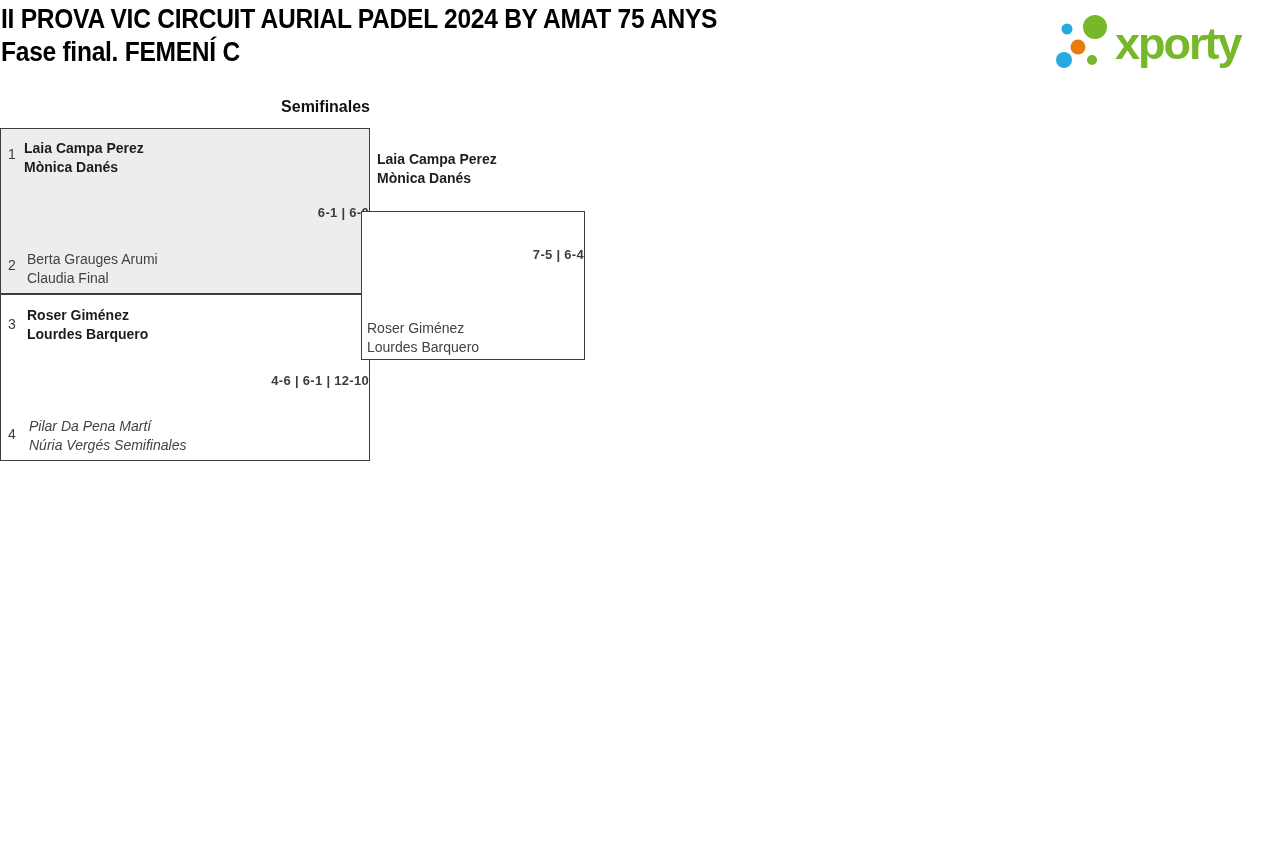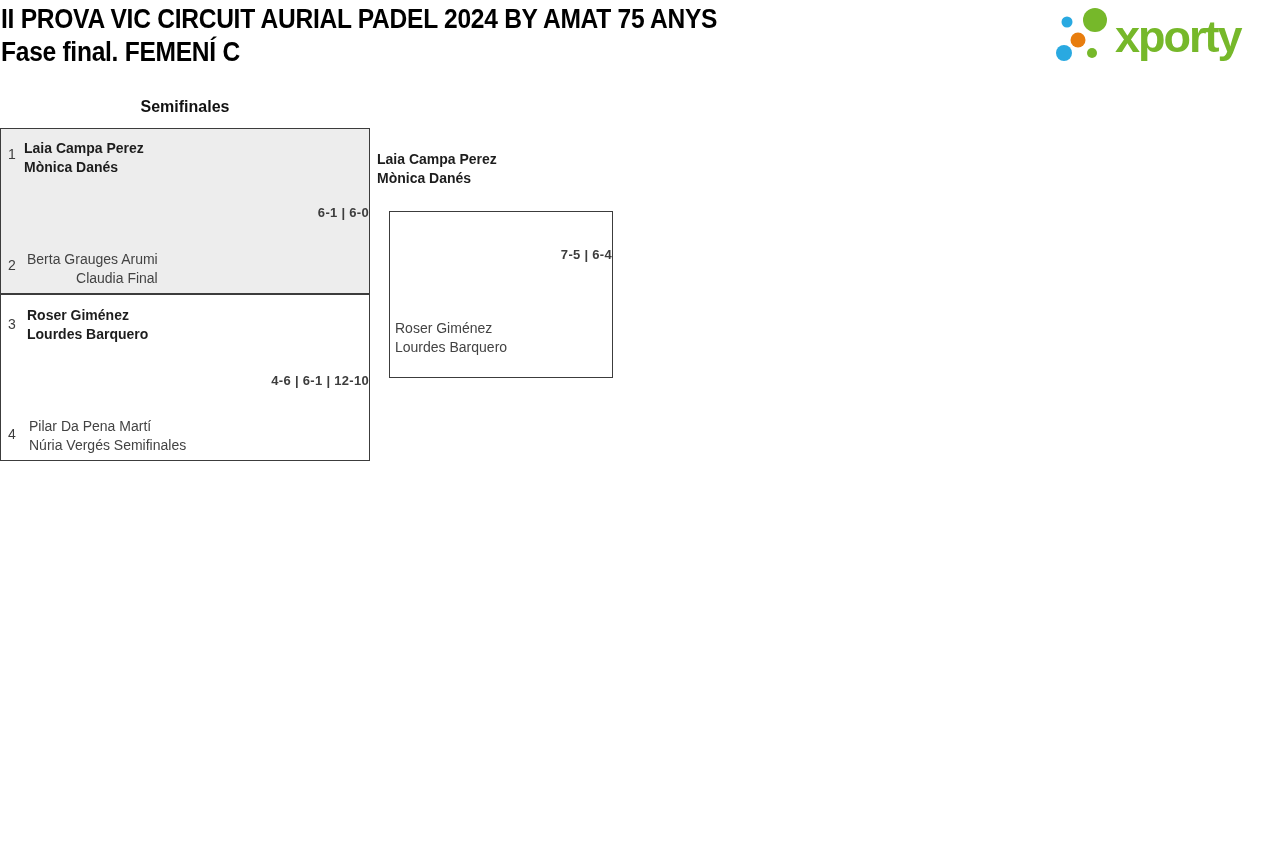--- a/index.html
+++ b/index.html
@@ -38,21 +38,21 @@
     letter-spacing: -0.3px;
     white-space: nowrap;
     transform: scaleX(0.91);
     transform-origin: 0 0;
   }
 
   
   .logo {
     position: absolute;
     left: 1045px;
-    top: 4px;
+    top: 11px;
     width: 230px;
     height: 68px;
     cursor: pointer;
   }
   .logo-dots {
     position: absolute;
     left: 0;
     top: 2px;
   }
   .logo-text {
@@ -69,31 +69,31 @@
   
   .round-header {
     position: absolute;
     top: 97px;
     font-size: 16px;
     line-height: 20px;
     font-weight: 600;
     color: #111111;
     text-align: center;
   }
-  .round-header.semis { left: 0; width: 370px; }
+  .round-header.semis { left: 0; width: 370px; text-align: right; }
   .round-header.final-h { left: 371px; width: 224px; }
 
   .match {
     position: absolute;
     border: 1px solid #3c3c3c;
     background: #ffffff;
   }
   .match.m1 { left: 0; top: 128px; width: 370px; height: 166px; background: #ededed; }
   .match.m2 { left: 0; top: 294px; width: 370px; height: 167px; }
-  .match.mf { left: 389px; top: 211px; width: 224px; height: 167px; }
+  .match.mf { left: 361px; top: 211px; width: 224px; height: 149px; }
 
   .seed {
     position: absolute;
     font-size: 14px;
     line-height: 17px;
     color: #3d3d3d;
   }
   .m1 .seed.s-top { left: 7px; top: 17px; }
   .m1 .seed.s-bot { left: 7px; top: 128px; }
   .m2 .seed.s-top { left: 7px; top: 21px; }
@@ -101,23 +101,23 @@
 
   .team {
     position: absolute;
     font-size: 14px;
     line-height: 19px;
     color: #434343;
     white-space: nowrap;
   }
   .team.winner { font-weight: 700; color: #1d1d1d; }
   .m1 .team.t-top { left: 23px; top: 10px; }
-  .m1 .team.t-bot { left: 26px; top: 121px; text-align: right; }
+  .m1 .team.t-bot { left: 26px; top: 121px; }
   .m2 .team.t-top { left: 26px; top: 11px; }
-  .m2 .team.t-bot { left: 28px; top: 122px; }
+  .m2 .team.t-bot { left: 28px; top: 122px; font-style: italic; }
 
   .score {
     position: absolute;
     left: 0;
     width: 100%;
     text-align: right;
     font-size: 13px;
     line-height: 18px;
     color: #3d3d3d;
     letter-spacing: 0.3px;

